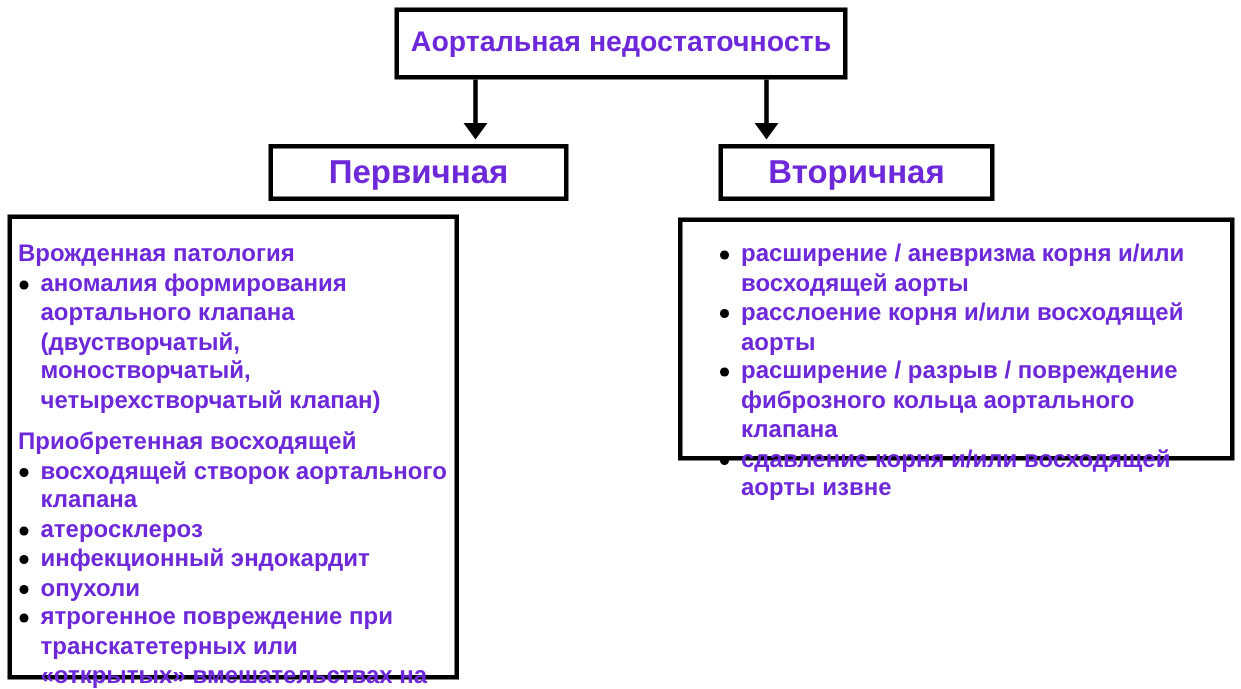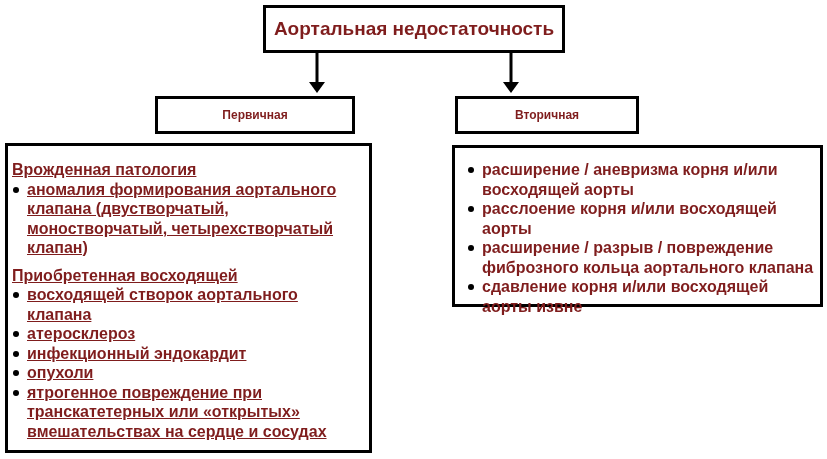--- a/index.html
+++ b/index.html
@@ -7,40 +7,41 @@
     padding: 0;
     background: #ffffff;
   }
   .canvas {
     position: relative;
     width: 827px;
     height: 459px;
     background: #ffffff;
     font-family: "Liberation Sans", "DejaVu Sans", sans-serif;
     font-weight: 700;
-    color: #7f1d1d;
+    color: #6d28d9;
     overflow: hidden;
   }
   .node {
     position: absolute;
     background: #ffffff;
     border: 3px solid #000000;
     box-sizing: border-box;
     display: flex;
     align-items: center;
     justify-content: center;
     text-align: center;
   }
   .node.root {
     left: 263px; top: 5px;
     width: 302px; height: 48px;
     font-size: 19px;
   }
   .node.branch {
-    font-size: 12px;
+    font-size: 22px;
+    margin-left: 24px;
   }
   .node.branch.primary {
     left: 155px; top: 96px;
     width: 200px; height: 38px;
   }
   .node.branch.secondary {
     left: 455px; top: 96px;
     width: 184px; height: 38px;
   }
   .arrow {
@@ -74,28 +75,27 @@
   .detail {
     position: absolute;
     background: #ffffff;
     border: 3px solid #000000;
     box-sizing: border-box;
     font-size: 16px;
     line-height: 19.5px;
   }
   .detail.primary-detail {
     left: 5px; top: 143px;
-    width: 367px; height: 310px;
+    width: 301px; height: 310px;
     padding: 14px 4px 4px 4px;
-    text-decoration: underline;
   }
   .detail.secondary-detail {
     left: 452px; top: 145px;
     width: 371px; height: 162px;
-    padding: 12px 6px 4px 12px;
+    padding: 12px 6px 4px 24px;
   }
   .detail .heading {
     margin: 0;
   }
   .detail .heading.spaced {
     margin-top: 8px;
   }
   .detail ul {
     list-style: none;
     margin: 0;

